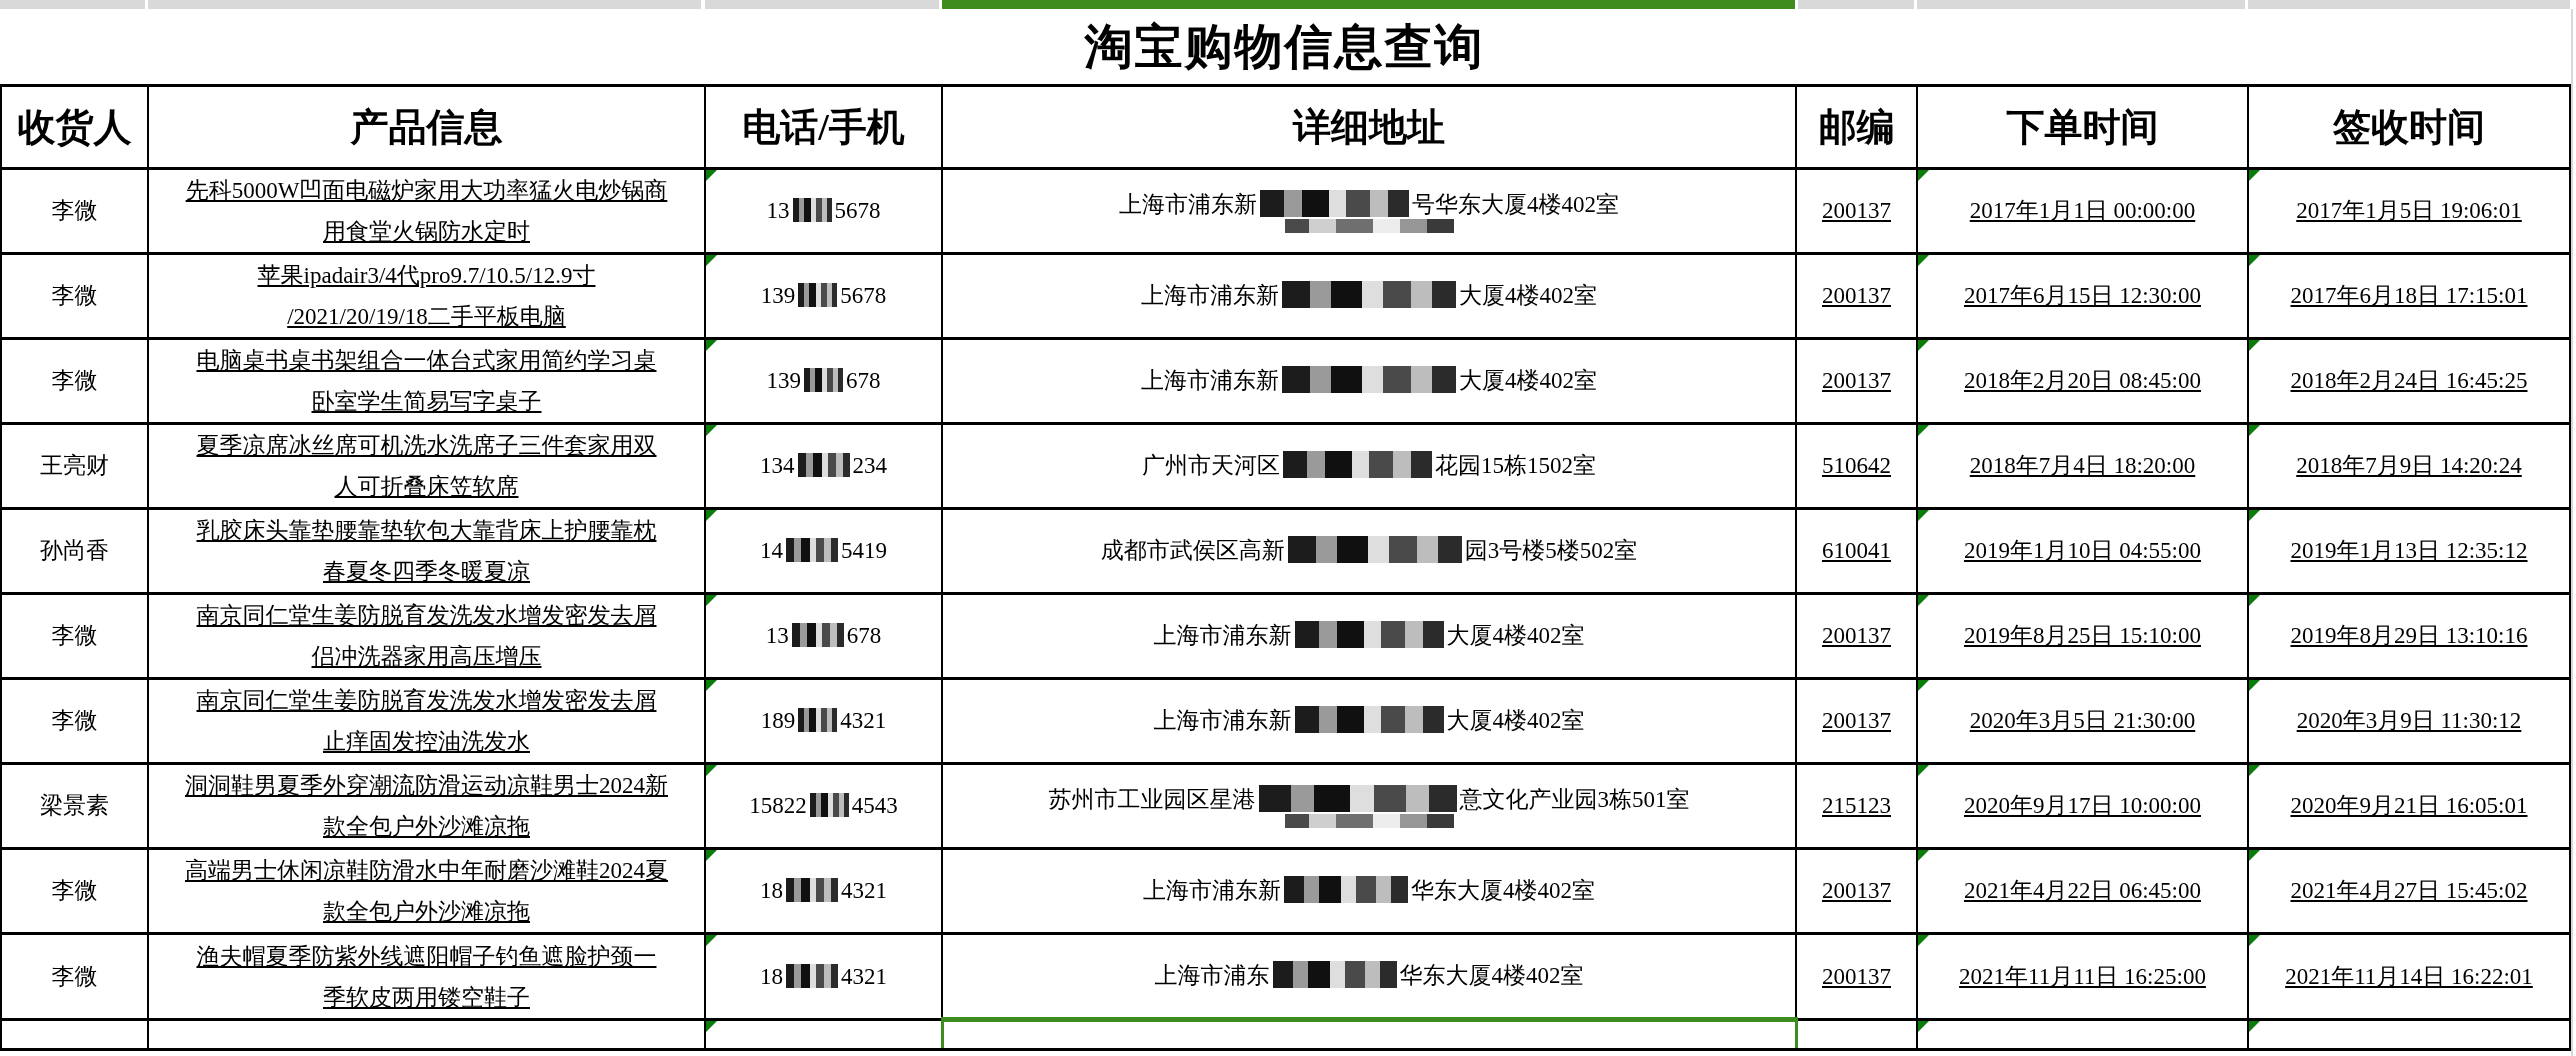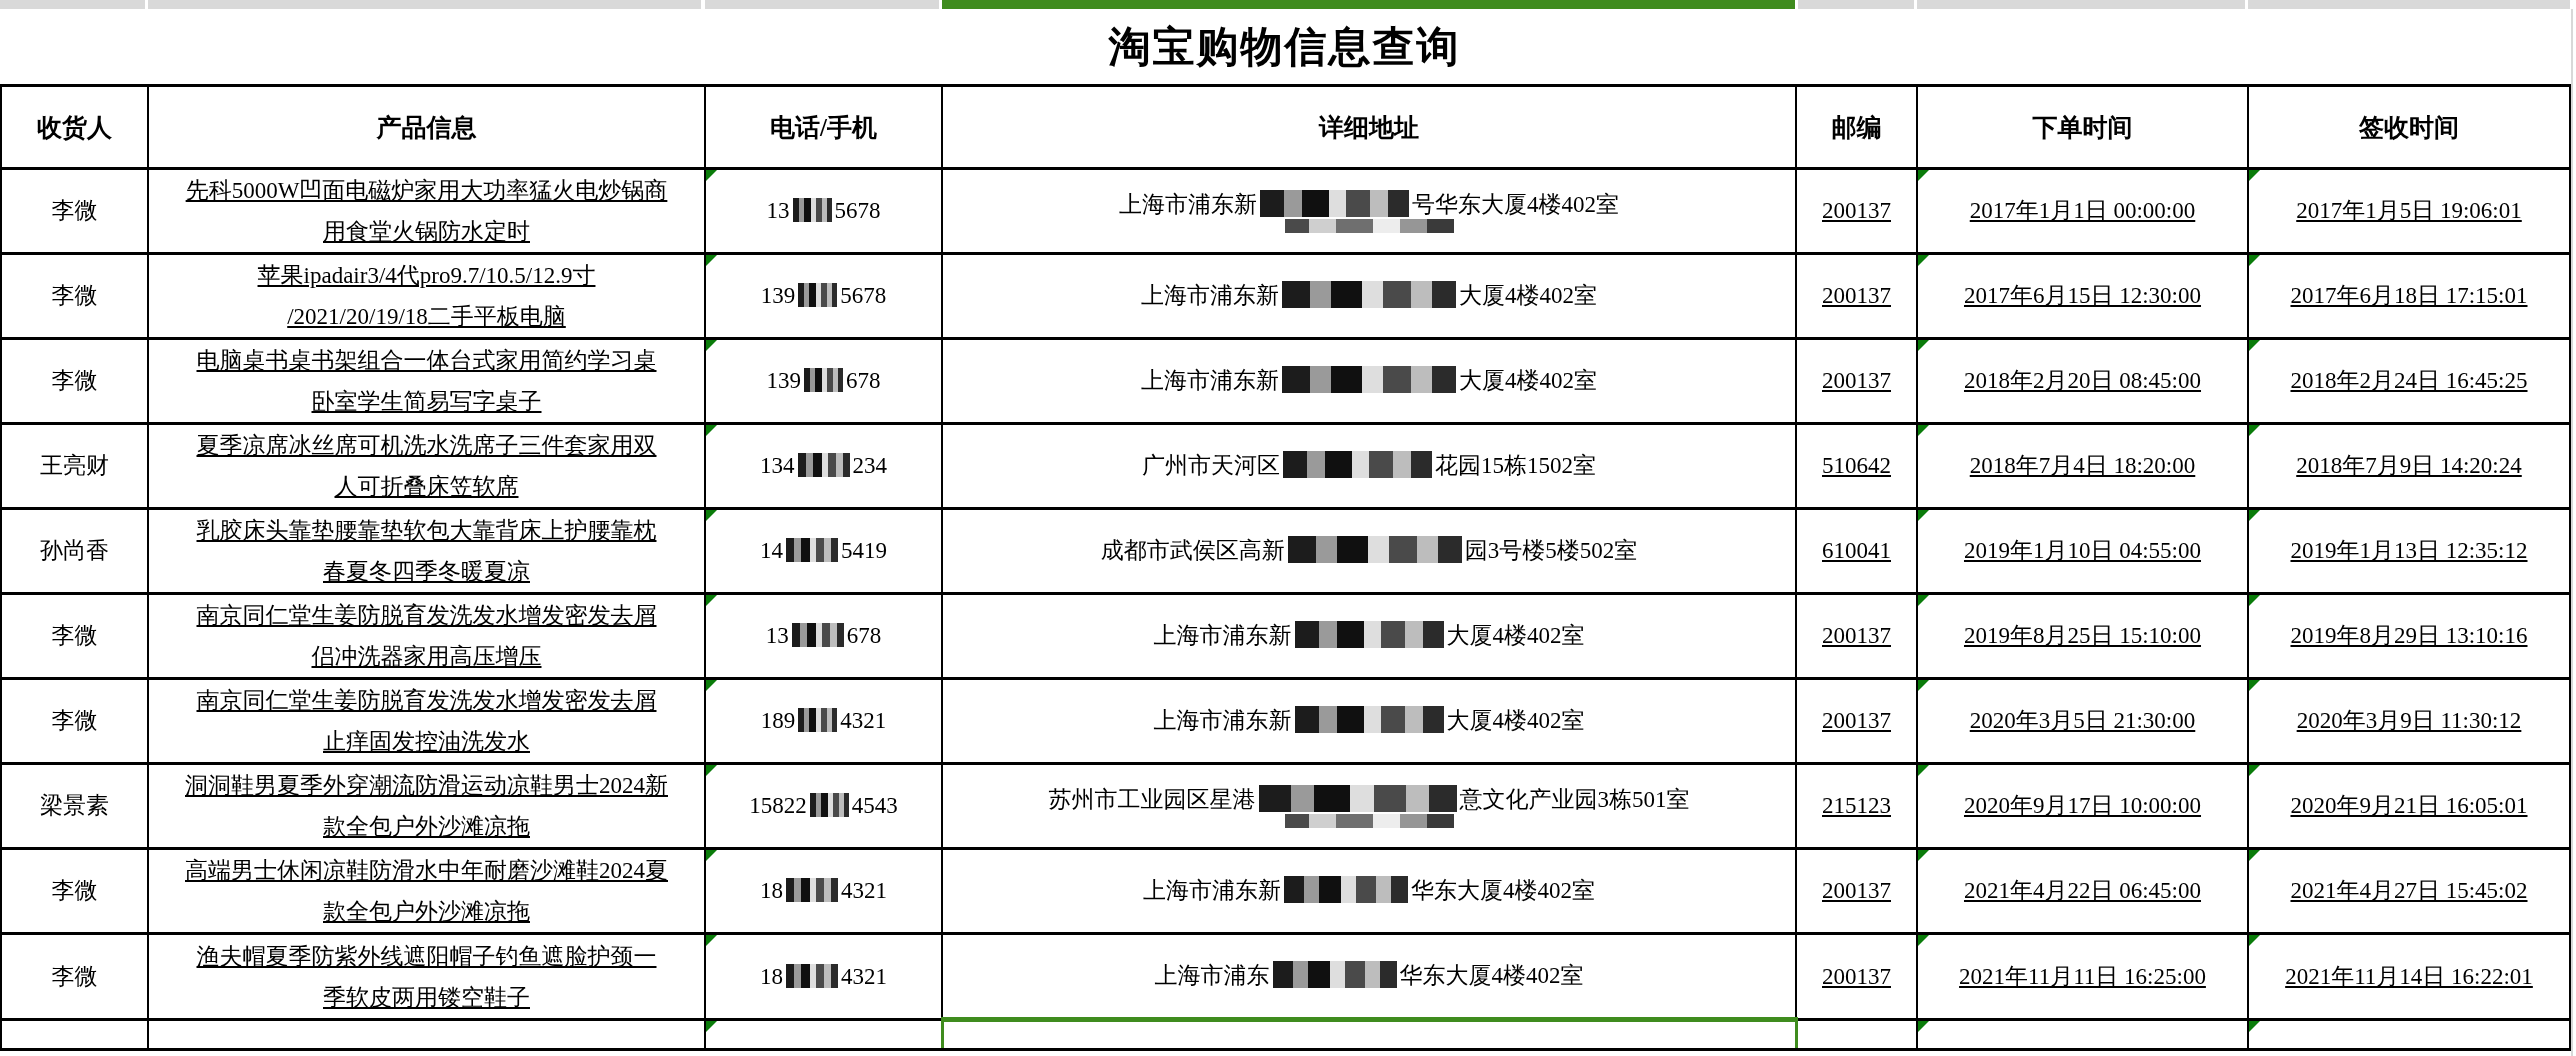--- a/index.html
+++ b/index.html
@@ -17,27 +17,27 @@
   .topbar .seg{position:absolute;top:0;height:9px;background:var(--bar);}
   .topbar .seg.green{background:var(--green);}
   .s1{left:0;width:145px}.s2{left:148px;width:553px}.s3{left:705px;width:234px}
   .s4{left:942px;width:853px}.s5{left:1798px;width:116px}.s6{left:1917px;width:328px}
   .s7{left:2248px;width:322px}
   .sheet-edge{position:absolute;left:2571px;top:9px;width:2px;height:1048px;background:#d8d8d8;}
 
   
   .title-row{position:absolute;top:9px;left:0;width:2569px;height:75px;
     display:flex;align-items:center;justify-content:center;}
-  .title-row h1{margin:8px;font-size:42px;font-weight:bold;letter-spacing:2px;}
+  .title-row h1{margin:8px;font-size:48px;font-weight:bold;letter-spacing:2px;}
 
   
   table{position:absolute;top:84px;left:0;width:2569px;border-collapse:collapse;table-layout:fixed;}
   th,td{border:2px solid #000;border-top-width:3px;border-bottom-width:3px;
     text-align:center;vertical-align:middle;padding:0 4px;overflow:hidden;position:relative;}
-  th{height:80px;font-size:25px;font-weight:bold;}
+  th{height:80px;font-size:38px;font-weight:bold;}
   tr.data td{height:82px;font-size:23px;line-height:40px;}
   td.product div{line-height:41px;text-decoration:underline;}
   td.zip,td.time{font-size:23px;text-decoration:underline;}
   
   .tri::before{content:"";position:absolute;top:0;left:0;width:0;height:0;
     border-top:11px solid var(--tri);border-right:11px solid transparent;}
   
   .redact{display:inline-block;height:24px;vertical-align:-4px;margin:0 3px;
     background:linear-gradient(90deg,#1c1c1c 0 16%,#9a9a9a 16% 28%,#101010 28% 46%,
       #dedede 46% 58%,#4a4a4a 58% 74%,#bdbdbd 74% 86%,#2b2b2b 86% 100%);}

